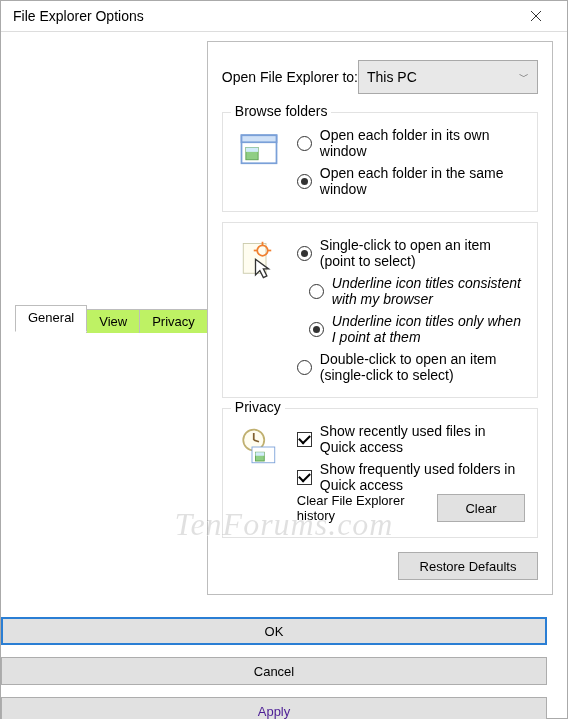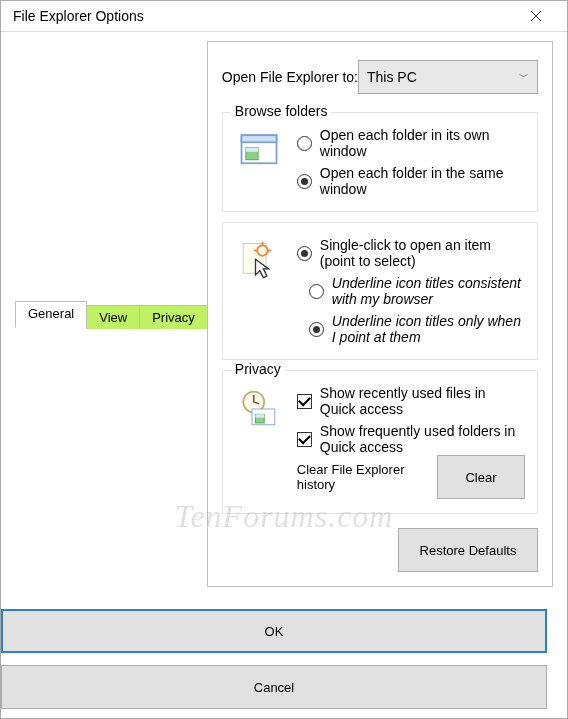--- a/index.html
+++ b/index.html
@@ -155,21 +155,21 @@
   }
   .privacy-lower {
     margin-left: 62px;
     display: flex;
     align-items: center;
     justify-content: space-between;
     gap: 10px;
   }
   .btn {
     min-width: 88px;
-    height: 44px;
+    height: 28px;
     background: #e1e1e1;
     border: 1px solid #adadad;
     display: flex;
     align-items: center;
     justify-content: center;
     cursor: pointer;
     font-size: 13px;
     padding: 12px 12px;
   }
   .restore-row {
@@ -279,20 +279,24 @@
               <span>Single-click to open an item (point to select)</span>
             </div>
             <div class="radio indent">
               <span class="ind"></span>
               <span>Underline icon titles consistent with my browser</span>
             </div>
             <div class="radio indent selected">
               <span class="ind"></span>
               <span>Underline icon titles only when I point at them</span>
             </div>
+            <div class="radio">
+              <span class="ind"></span>
+              <span>Double-click to open an item (single-click to select)</span>
+            </div>
           </div>
         </div>
       </div>
 
       <div class="groupbox">
         <div class="legend">Privacy</div>
         <div class="grp-row">
           <div class="iconbox">
             <svg viewBox="0 0 48 48">
               <circle cx="18" cy="16" r="12" fill="#fffdf0" stroke="#c0b070" stroke-width="2"></circle>

